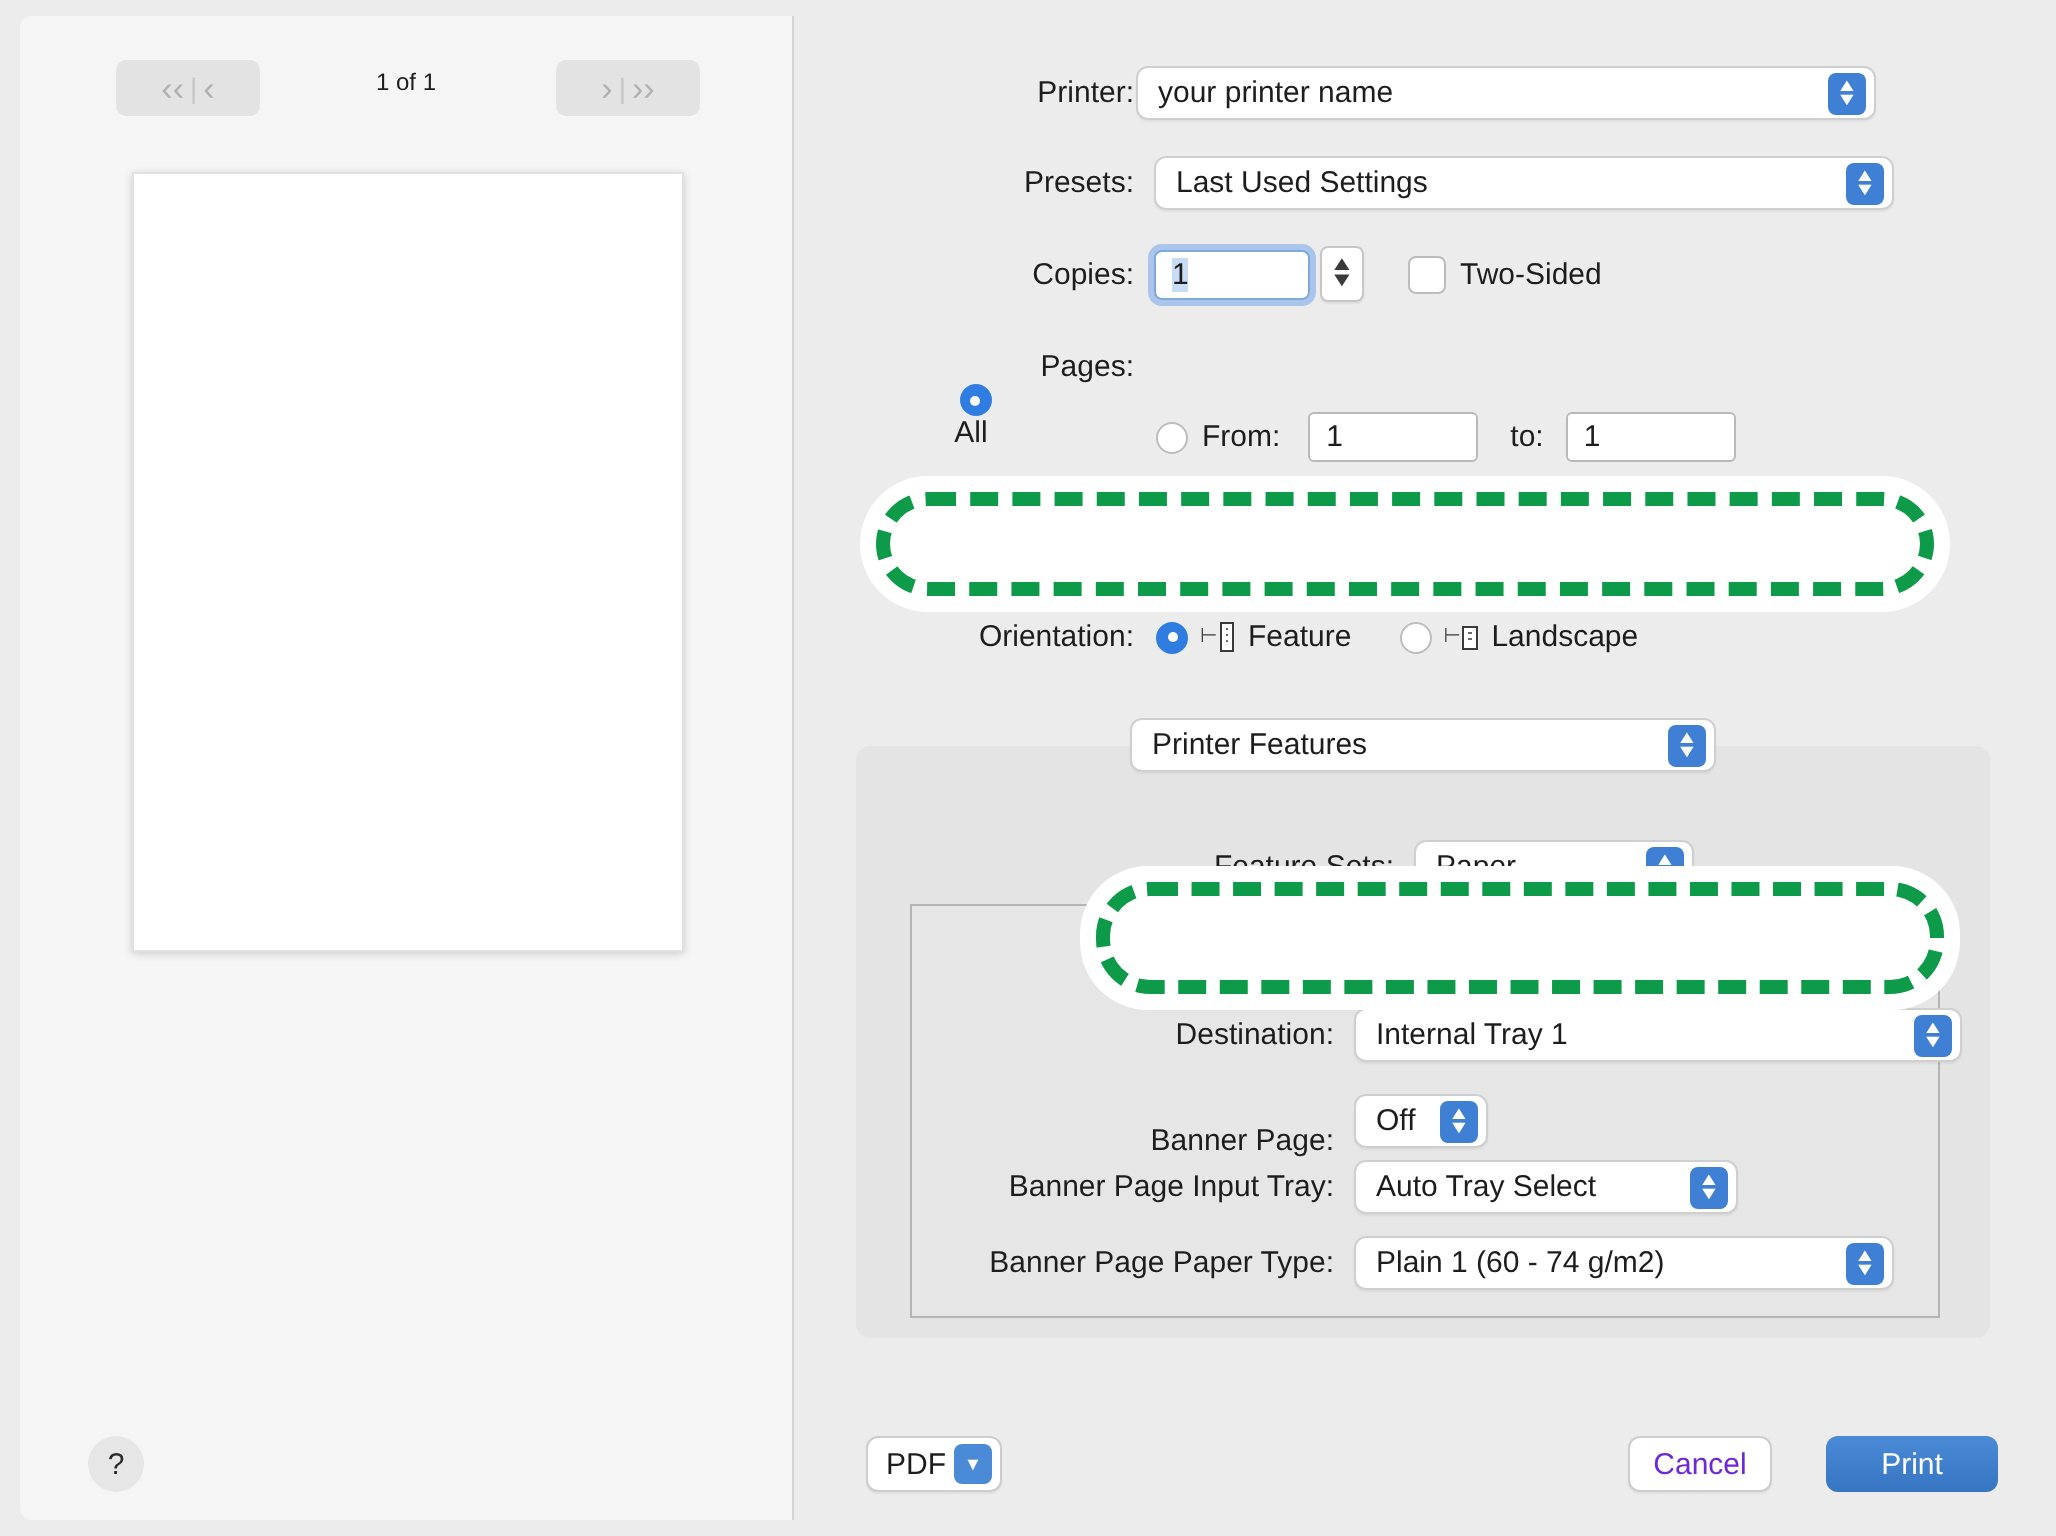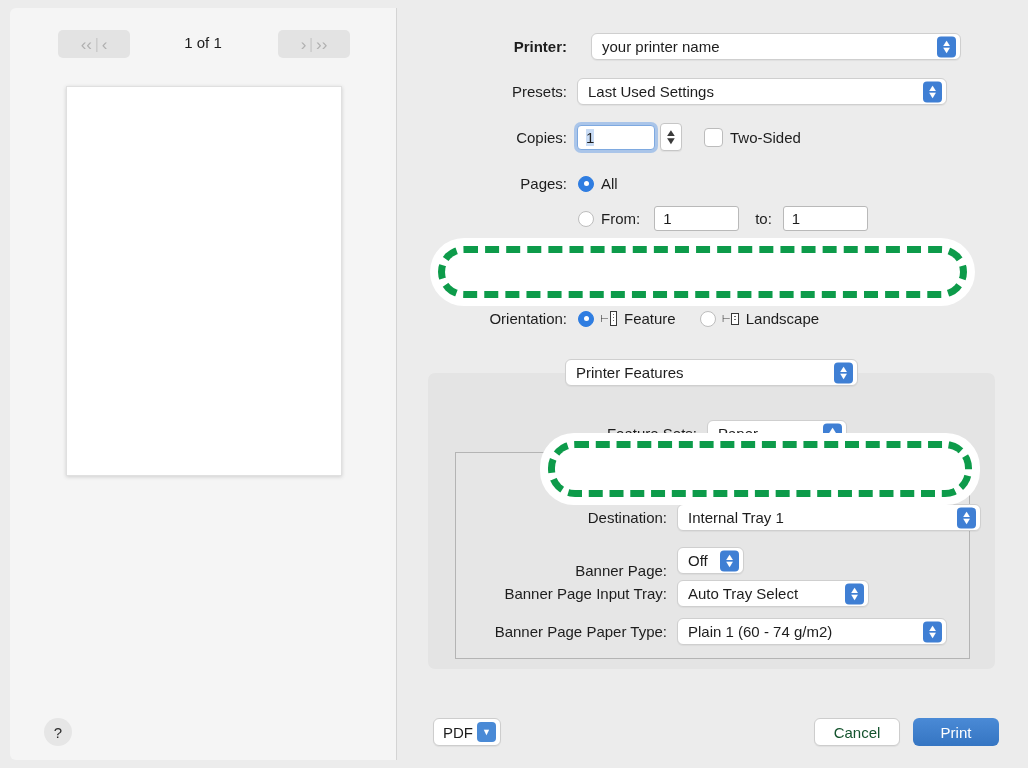--- a/index.html
+++ b/index.html
@@ -21,21 +21,21 @@
   .pager-btn{
     position:absolute;top:0;height:28px;border-radius:5px;background:#e3e3e3;
     display:flex;align-items:center;justify-content:center;gap:2px;
     color:#b0b0b0;font-size:17px;line-height:1;user-select:none;
   }
   .pager-btn.prev{left:48px;width:72px;}
   .pager-btn.next{left:268px;width:72px;}
   .pager-sep{color:#c6c6c6;font-size:14px;margin:0 1px;}
   .page-count{
     position:absolute;left:0;top:4px;width:386px;text-align:center;
-    font-size:15px;color:#1d1d1d;
+    font-size:12px;color:#1d1d1d;
   }
   .paper{
     position:absolute;left:56px;top:78px;width:274px;height:388px;
     background:#fff;border:1px solid #e0e0e0;
     box-shadow:0 1px 4px rgba(0,0,0,.16);
   }
   .help-btn{
     position:absolute;left:34px;top:710px;width:28px;height:28px;border-radius:50%;
     background:#e6e6e6;display:flex;align-items:center;justify-content:center;
     font-size:15px;color:#2b2b2b;
@@ -125,21 +125,21 @@
   .pdf-chev{
     position:absolute;right:4px;top:50%;transform:translateY(-50%);
     width:19px;height:20px;border-radius:4px;background:#4a8ad6;color:#fff;
     display:flex;align-items:center;justify-content:center;font-size:9px;
   }
   .btn{
     position:absolute;top:710px;height:28px;border-radius:6px;
     display:flex;align-items:center;justify-content:center;font-size:15px;
     box-sizing:border-box;
   }
-  .btn.cancel{left:417px;width:86px;background:#fff;border:1px solid #cdcdcd;color:#14532d;
+  .btn.cancel{left:417px;width:72px;background:#fff;border:1px solid #cdcdcd;color:#6d28d9;
     box-shadow:0 1px 1px rgba(0,0,0,.06);}
   .btn.print{left:516px;width:86px;background:#3d7fc8;color:#fff;
     background-image:linear-gradient(#4a8ad6,#3575c2);}
 
   
   .hl{position:absolute;background:#fff;border-radius:34px;}
   .hl::after{
     content:"";position:absolute;left:8px;top:8px;right:8px;bottom:8px;
     border:7px dashed #0d9b4a;border-radius:27px;
   }
@@ -168,22 +168,22 @@
     </div>
 
     <div class="paper"></div>
 
     <div class="help-btn">?</div>
   </div>
 
   <div class="settings">
 
     <div class="row" style="left:0;top:25px;">
-      <div class="lbl" style="width:170px;font-weight:bold;">Printer:</div>
-      <div class="popup" style="width:370px;margin-left:24px;">
+      <div class="lbl" style="width:170px;">Printer:</div>
+      <div class="popup" style="width:370px;margin-left:1px;">
         <span>your printer name</span>
         <span class="chevrons">
             <span>▲</span>
             <span>▼</span>
           </span>
       </div>
     </div>
 
     <div class="row" style="left:0;top:70px;">
       <div class="lbl" style="width:170px;">Presets:</div>
@@ -202,21 +202,21 @@
         <span class="sel">1</span>
       </div>
       <div class="stepper" style="margin-left:5px;">
         <span>▲</span>
         <span>▼</span>
       </div>
       <div class="checkbox" style="margin-left:22px;"></div>
       <div class="opt-label">Two-Sided</div>
     </div>
 
-    <div class="row" style="left:0;top:167px;">
+    <div class="row" style="left:0;top:167px;flex-direction:column;">
       <div class="lbl" style="width:170px;">Pages:</div>
       <div class="radio on" style="margin-left:11px;"></div>
       <div class="opt-label">All</div>
     </div>
 
     <div class="row" style="left:0;top:198px;">
       <div style="width:170px;"></div>
       <div class="radio" style="margin-left:11px;"></div>
       <div class="opt-label">From:</div>
       <div class="field" style="width:85px;margin-left:14px;">

